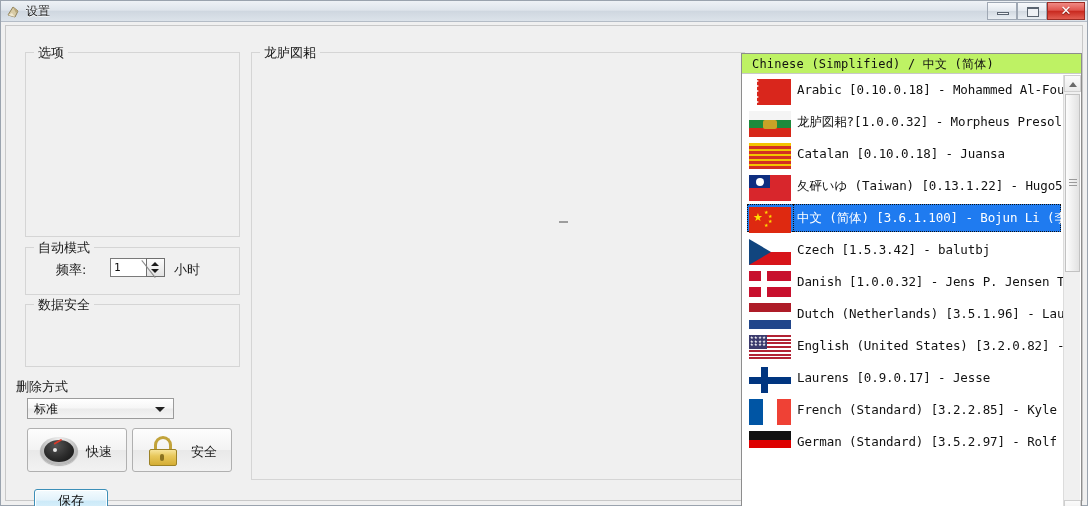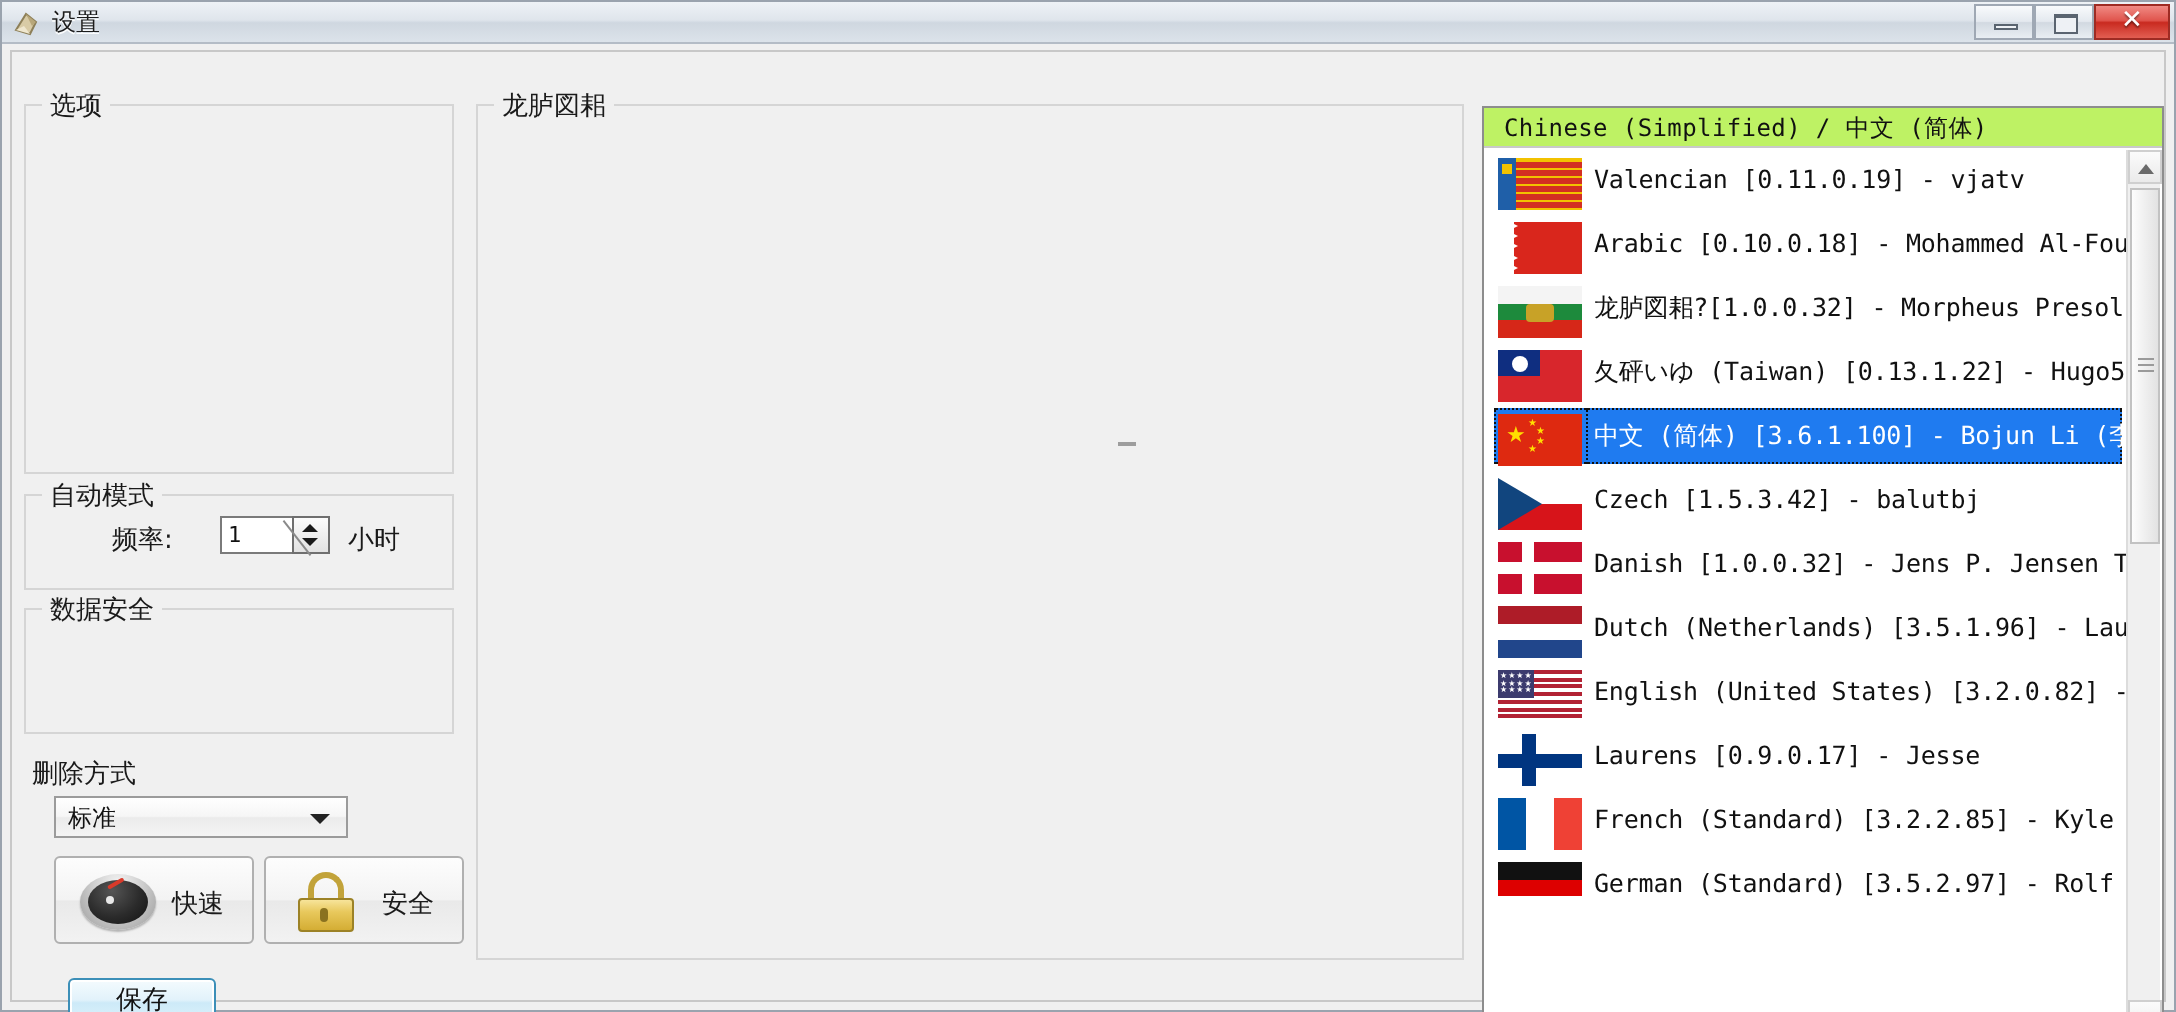--- a/index.html
+++ b/index.html
@@ -83,20 +83,21 @@
     box-sizing: border-box;
     background:#f0f0f0;
   }
 
   
   .group {
     position: absolute;
     border: 1px solid #d5d5d5;
     box-sizing: border-box;
     background: transparent;
+    margin-left: 13px;
   }
   .group > .glabel {
     position: absolute; top: -9px; left: 8px;
     background: #f0f0f0;
     padding: 0 4px;
     font-size: 13px;
     color: #1a1a1a;
     font-family: "DejaVu Sans", sans-serif;
     white-space: nowrap;
   }
@@ -524,34 +525,20 @@
       <div id="btn-save-text">保存</div>
     </div>
 
     <div id="lang-panel">
       <div id="lang-header">
         <div id="lang-header-text">Chinese (Simplified) / 中文 (简体)</div>
       </div>
       <div id="lang-list">
           <div class="lang-row">
             <div class="flag">
-              <div class="f flag-valencia">
-                <div class="vstripe" style="top:2px"></div>
-                <div class="vstripe" style="top:6px"></div>
-                <div class="vstripe" style="top:10px"></div>
-                <div class="vstripe" style="top:14px"></div>
-                <div class="vstripe" style="top:18px"></div>
-                <div class="vstripe" style="top:22px"></div>
-                <div class="vband"></div>
-              </div>
-            </div>
-            <div class="lname">Valencian [0.11.0.19] - vjatv</div>
-          </div>
-          <div class="lang-row">
-            <div class="flag">
               <div class="f flag-arabic">
                 <div class="hoist"></div>
                 <div class="tooth" style="top:0px"></div>
                 <div class="tooth" style="top:5.2px"></div>
                 <div class="tooth" style="top:10.4px"></div>
                 <div class="tooth" style="top:15.600000000000001px"></div>
                 <div class="tooth" style="top:20.8px"></div>
               </div>
             </div>
             <div class="lname">Arabic [0.10.0.18] - Mohammed Al-Foulad</div>
@@ -559,20 +546,32 @@
           <div class="lang-row">
             <div class="flag">
               <div class="f flag-bulgaria">
                 <div class="s1"></div>
                 <div class="s2"></div>
                 <div class="s3"></div>
                 <div class="emb"></div>
               </div>
             </div>
             <div class="lname">龙胪図耜?[1.0.0.32] - Morpheus Presolski</div>
+          </div>
+          <div class="lang-row">
+            <div class="flag">
+              <div class="f flag-catalonia">
+                <div class="cstripe" style="top:3px"></div>
+                <div class="cstripe" style="top:8px"></div>
+                <div class="cstripe" style="top:13px"></div>
+                <div class="cstripe" style="top:18px"></div>
+                <div class="cstripe" style="top:23px"></div>
+              </div>
+            </div>
+            <div class="lname">Catalan [0.10.0.18] - Juansa</div>
           </div>
           <div class="lang-row">
             <div class="flag">
               <div class="f flag-taiwan">
                 <div class="canton"></div>
                 <div class="sun"></div>
               </div>
             </div>
             <div class="lname">夂砰いゆ (Taiwan) [0.13.1.22] - Hugo5688</div>
           </div>

